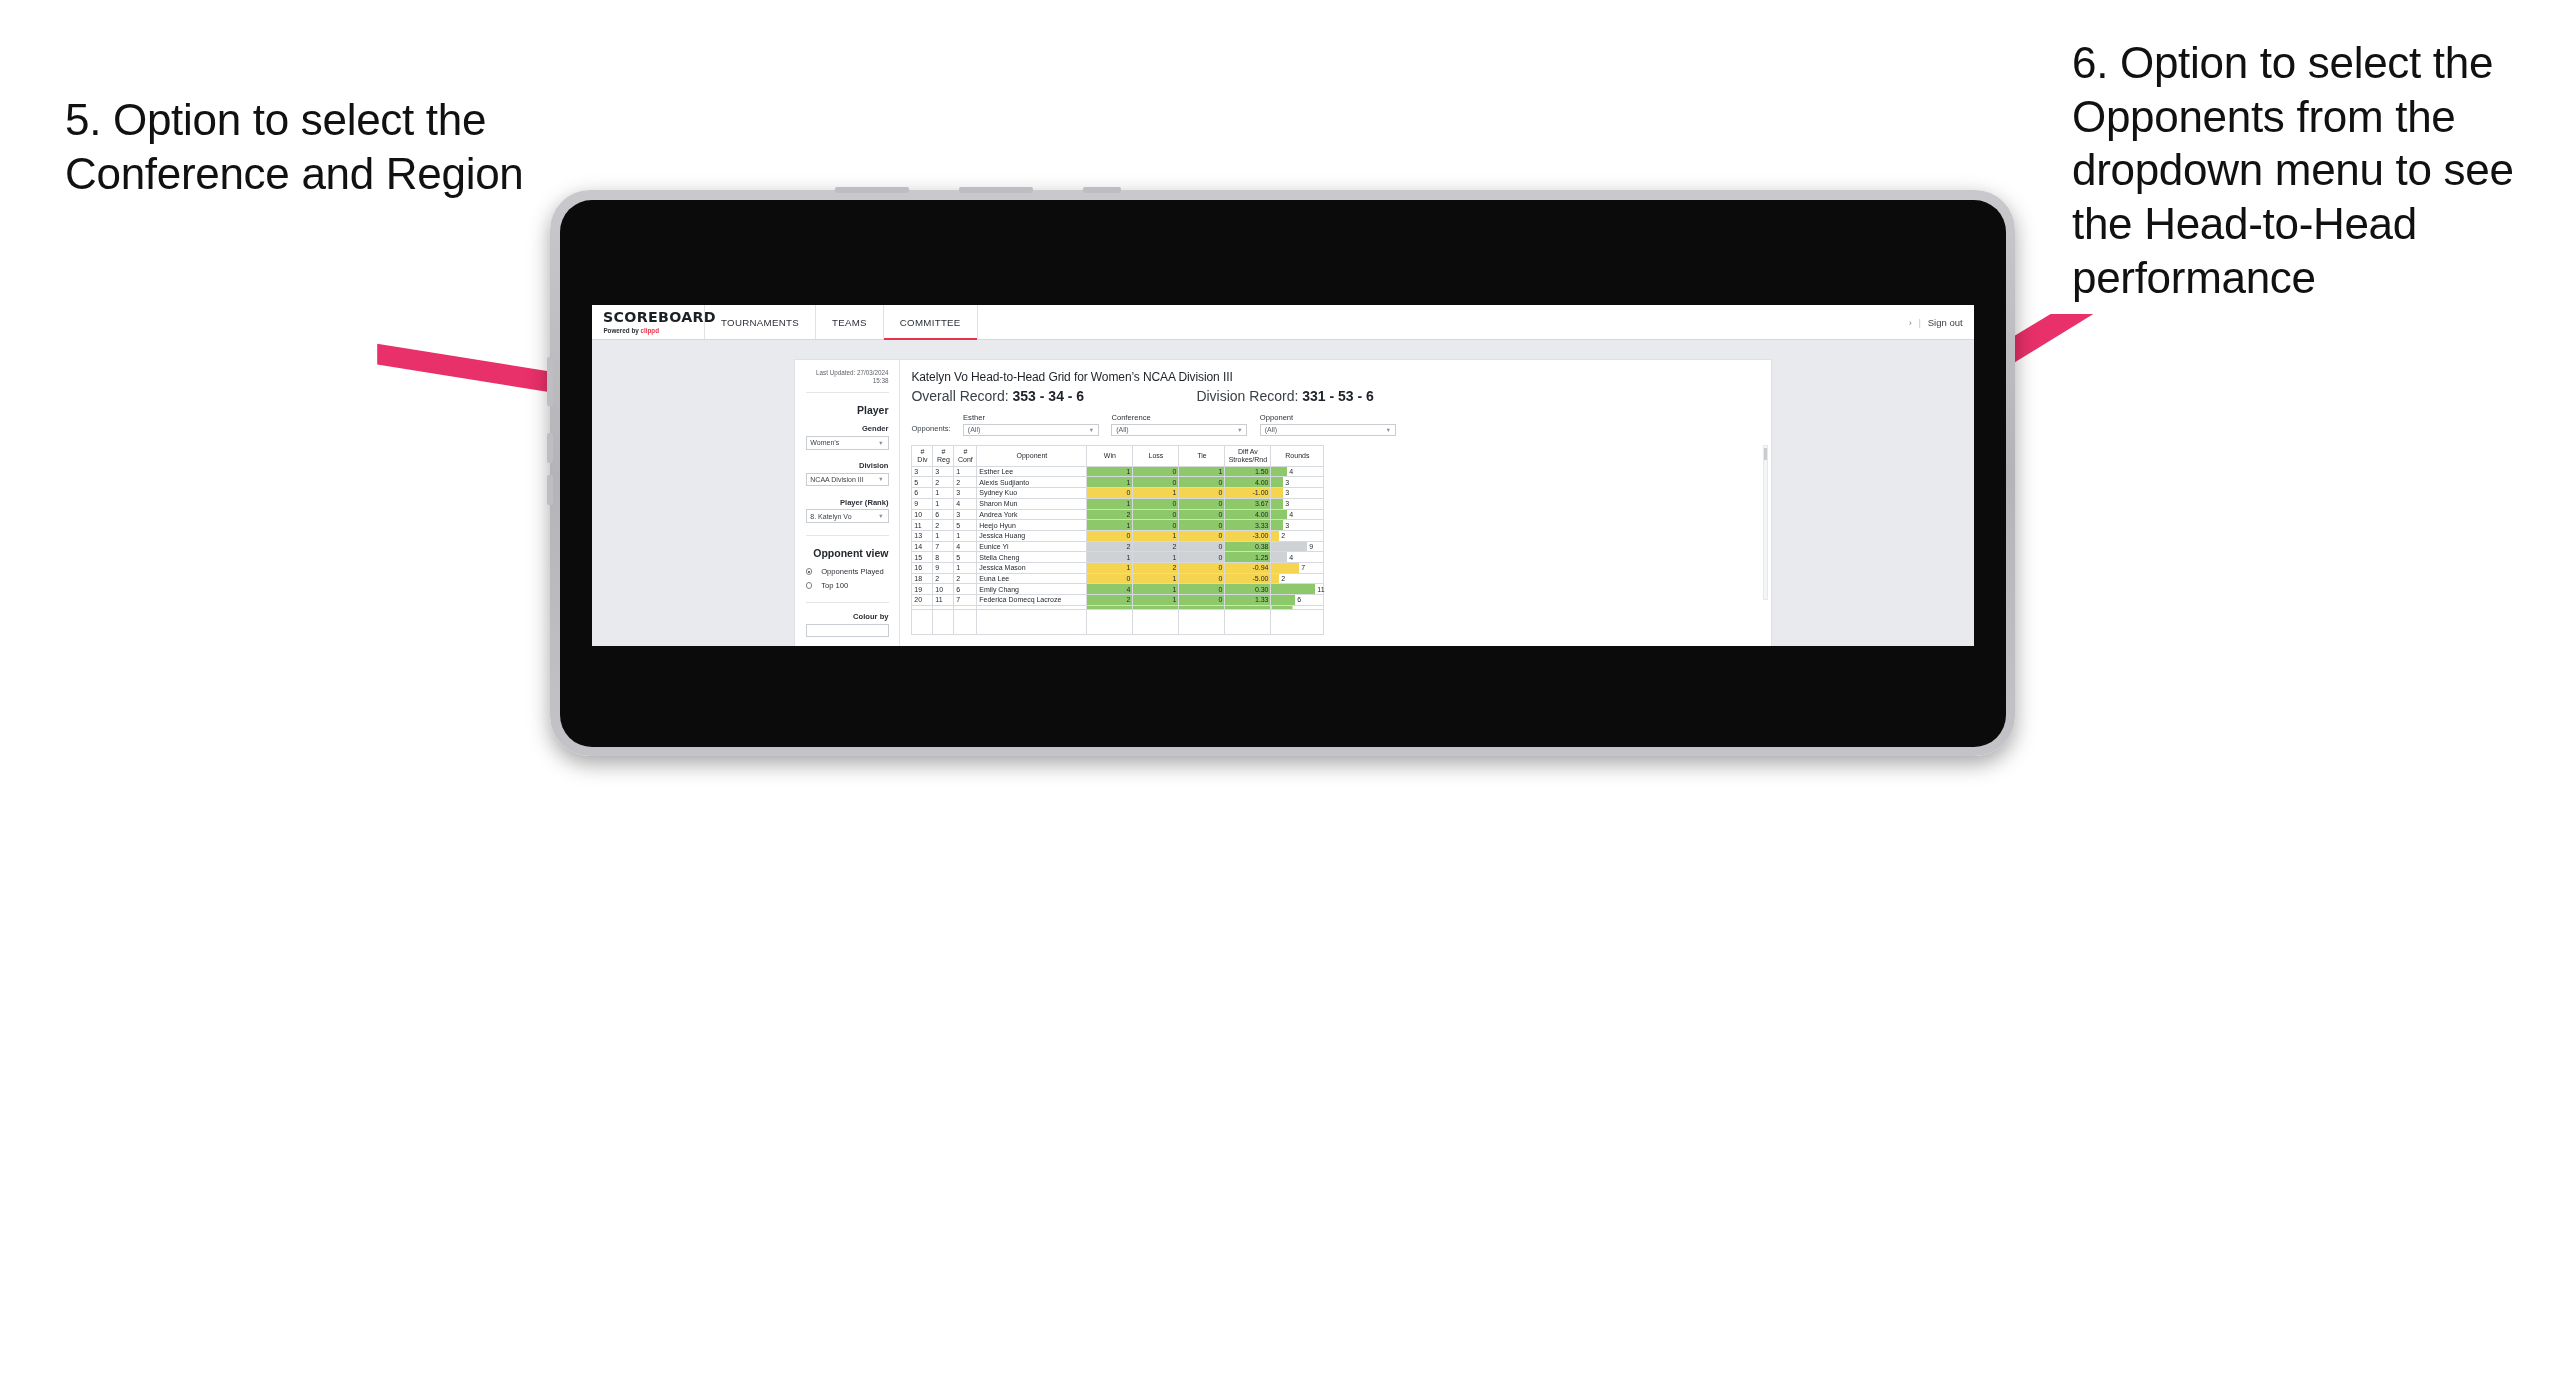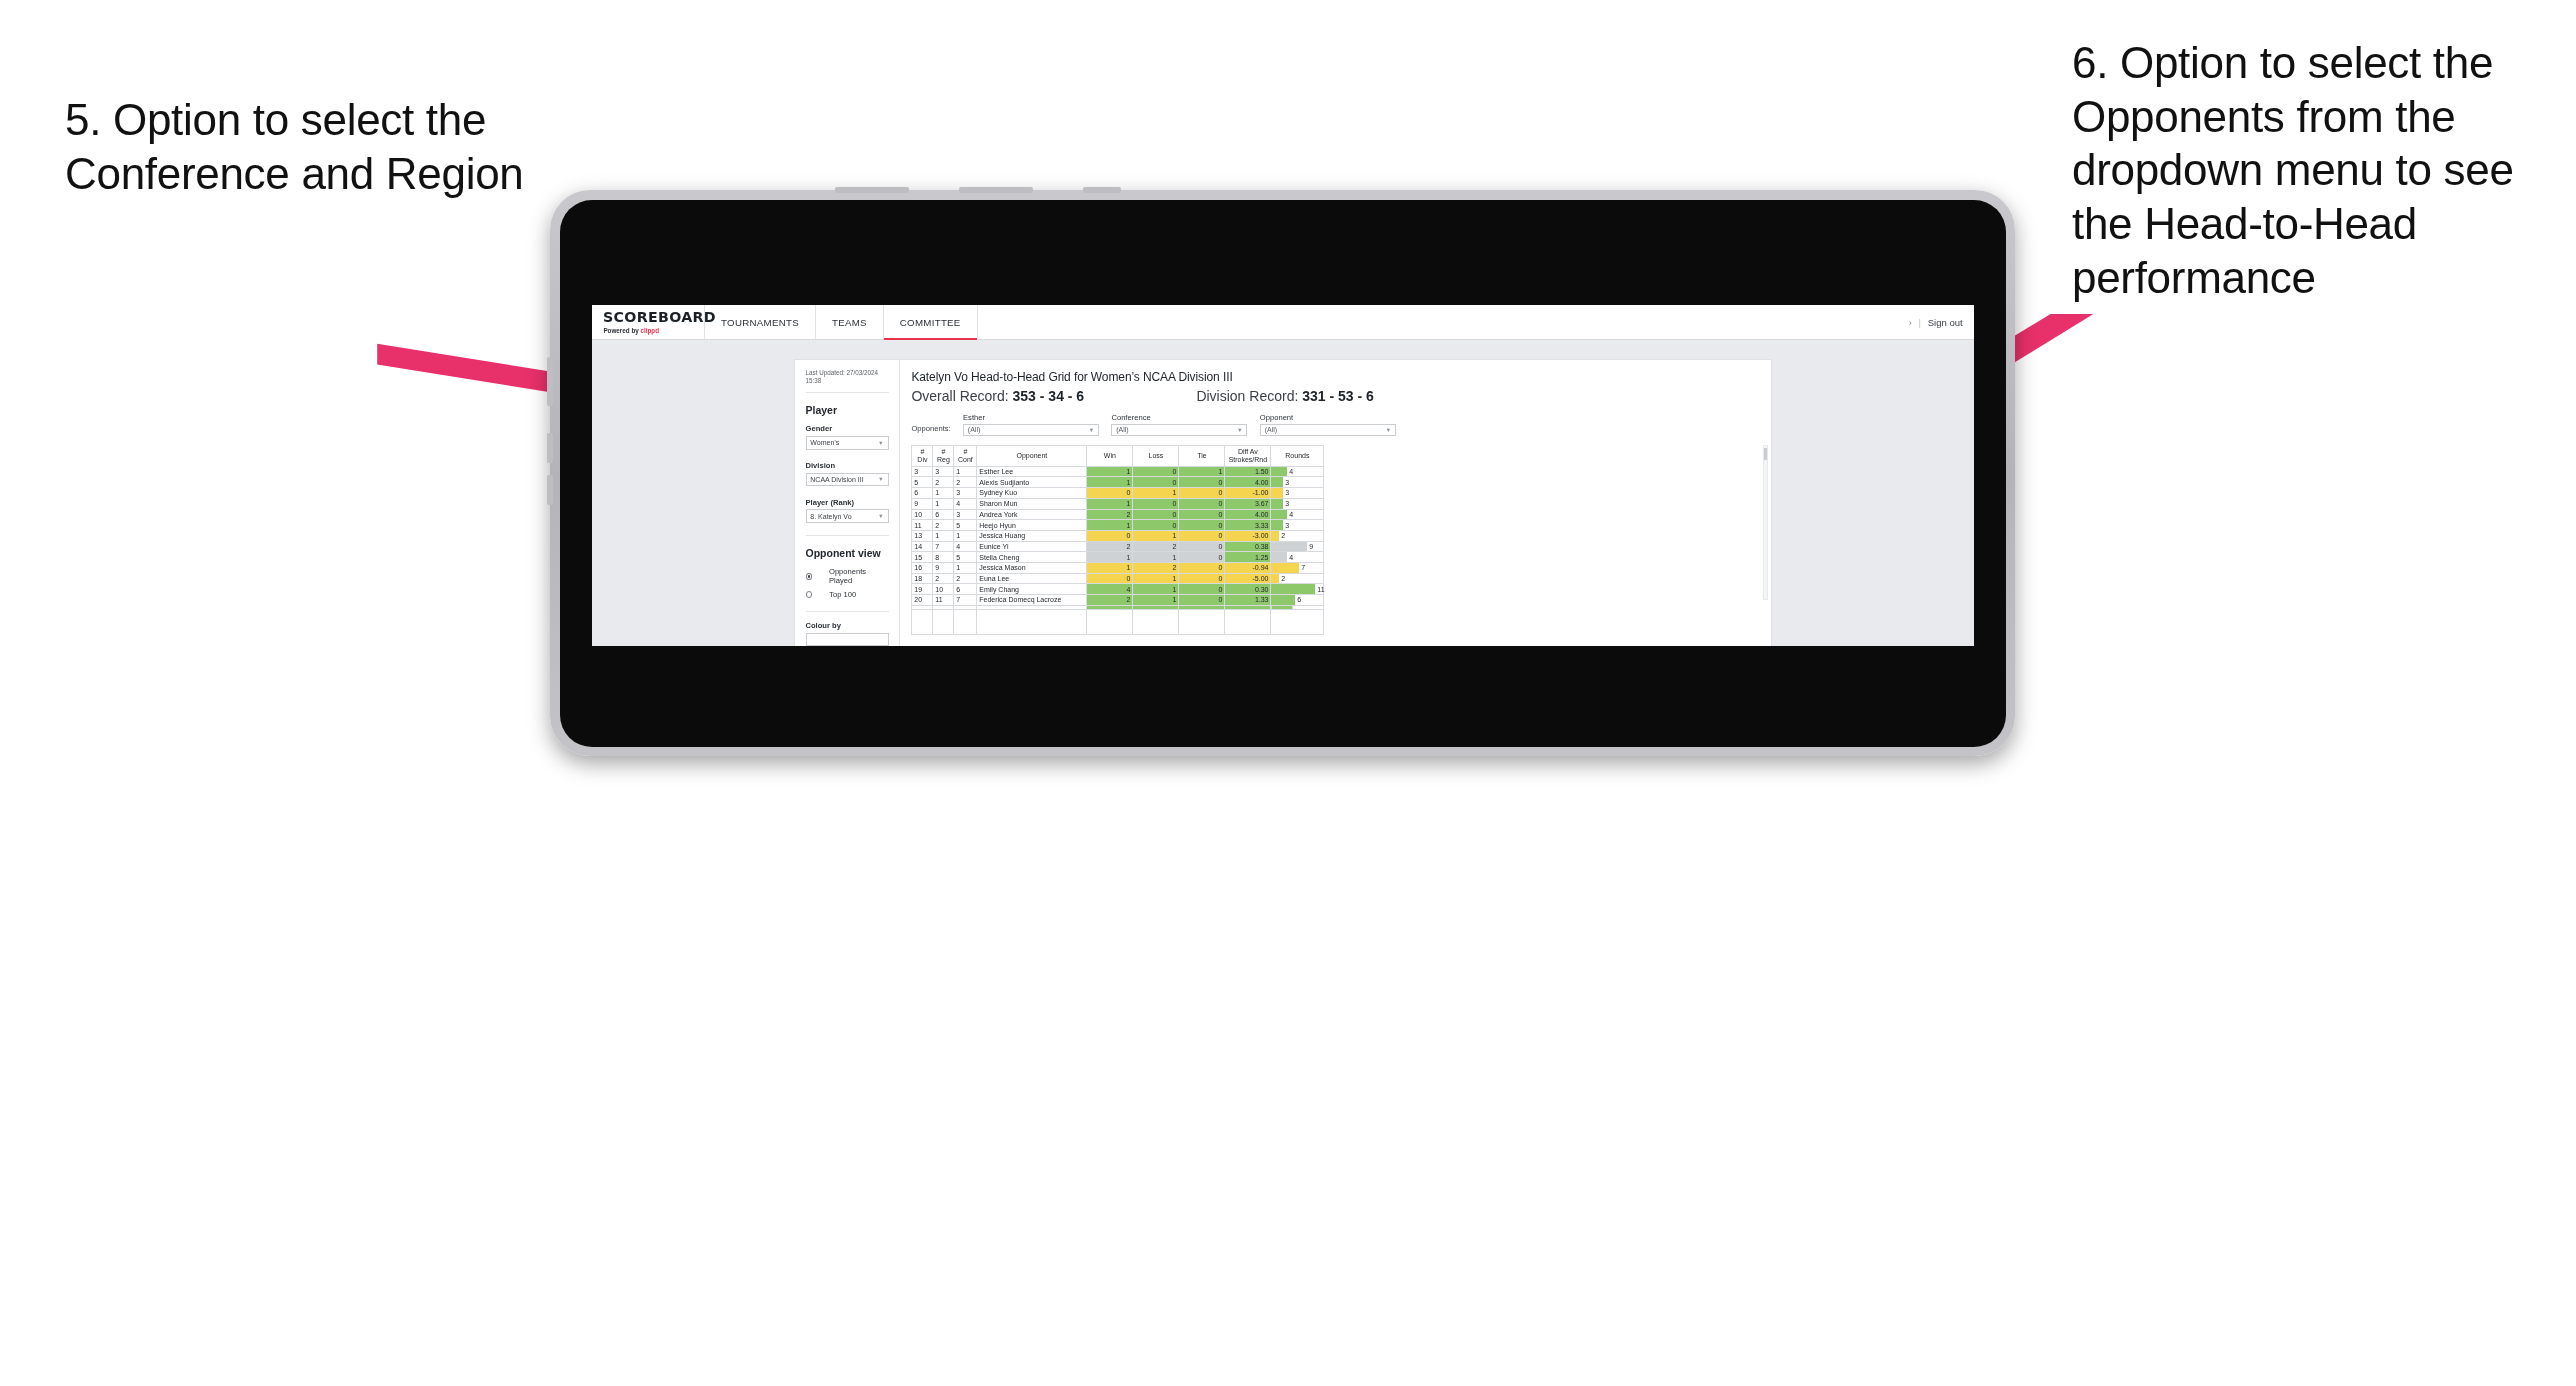--- a/index.html
+++ b/index.html
@@ -50,30 +50,30 @@
   .subnav{height:25px;background:#f7f8fa;display:flex;align-items:center;gap:0;border-bottom:1px solid #dcdee2;padding-left:15px;}
   .subitem{font-size:9px;color:#3b4047;letter-spacing:0.3px;margin-right:28.5px;cursor:pointer;}
   .subitem.active{color:#e8334a;}
 
   
   .dash{padding:19px 0 0 0;display:flex;justify-content:center;}
   .dash-card{width:976px;background:#fff;border:1px solid #dfe1e5;display:flex;flex-direction:column;}
   .dash-body{display:flex;}
 
   
-  .sidebar{width:105px;border-right:1px solid #e3e5e8;padding:8.6px 10.5px 9.5px 10.5px;box-sizing:border-box;}
+  .sidebar{width:105px;border-right:1px solid #e3e5e8;padding:8.6px 10.5px 9.5px 10.5px;box-sizing:border-box;text-align:right;}
   .upd{font-size:6.3px;color:#5d6268;line-height:1.35;padding-bottom:6.7px;border-bottom:1px solid #e3e5e8;}
   .sb-h{font-size:10.5px;font-weight:700;color:#23282e;margin:10.5px 0 8.6px 0;}
   .sb-l{font-size:7.6px;font-weight:700;color:#2b3036;margin-bottom:2.9px;}
   .sel{height:13.3px;border:1px solid #c9ccd1;background:#fff;display:flex;align-items:center;
        justify-content:space-between;padding:0 3.8px;font-size:7px;color:#3b4047;box-sizing:border-box;cursor:pointer;}
   .sel .cv{font-size:5.7px;color:#8a8f96;}
   .sb-gap{height:11.4px;}
   .hr{height:1px;background:#e3e5e8;margin:12.4px 0 0 0;}
-  .radio-row{display:flex;align-items:center;gap:17px;margin-top:4.8px;font-size:7.6px;color:#2b3036;cursor:pointer;}
+  .radio-row{display:flex;align-items:center;gap:9px;margin-top:4.8px;font-size:7.6px;color:#2b3036;cursor:pointer;}
   .rd{width:6.7px;height:6.7px;border-radius:50%;border:1px solid #7d8289;box-sizing:border-box;position:relative;background:#fff;}
   .rd.on::after{content:"";position:absolute;left:1.3px;top:1.3px;width:2.5px;height:2.5px;border-radius:50%;background:#3a3f46;}
 
   
   .main{flex:1;padding:9.5px 11.4px 0 11.4px;box-sizing:border-box;}
   .title{font-size:12px;font-weight:400;color:#1d2228;letter-spacing:-0.1px;}
   .records{display:flex;margin-top:4.8px;font-size:14px;color:#3b4047;}
   .records .r1{width:285px;}
   .records b{font-weight:700;color:#1d2228;}
   .filters{display:flex;align-items:flex-end;gap:12.4px;margin-top:8.6px;}

